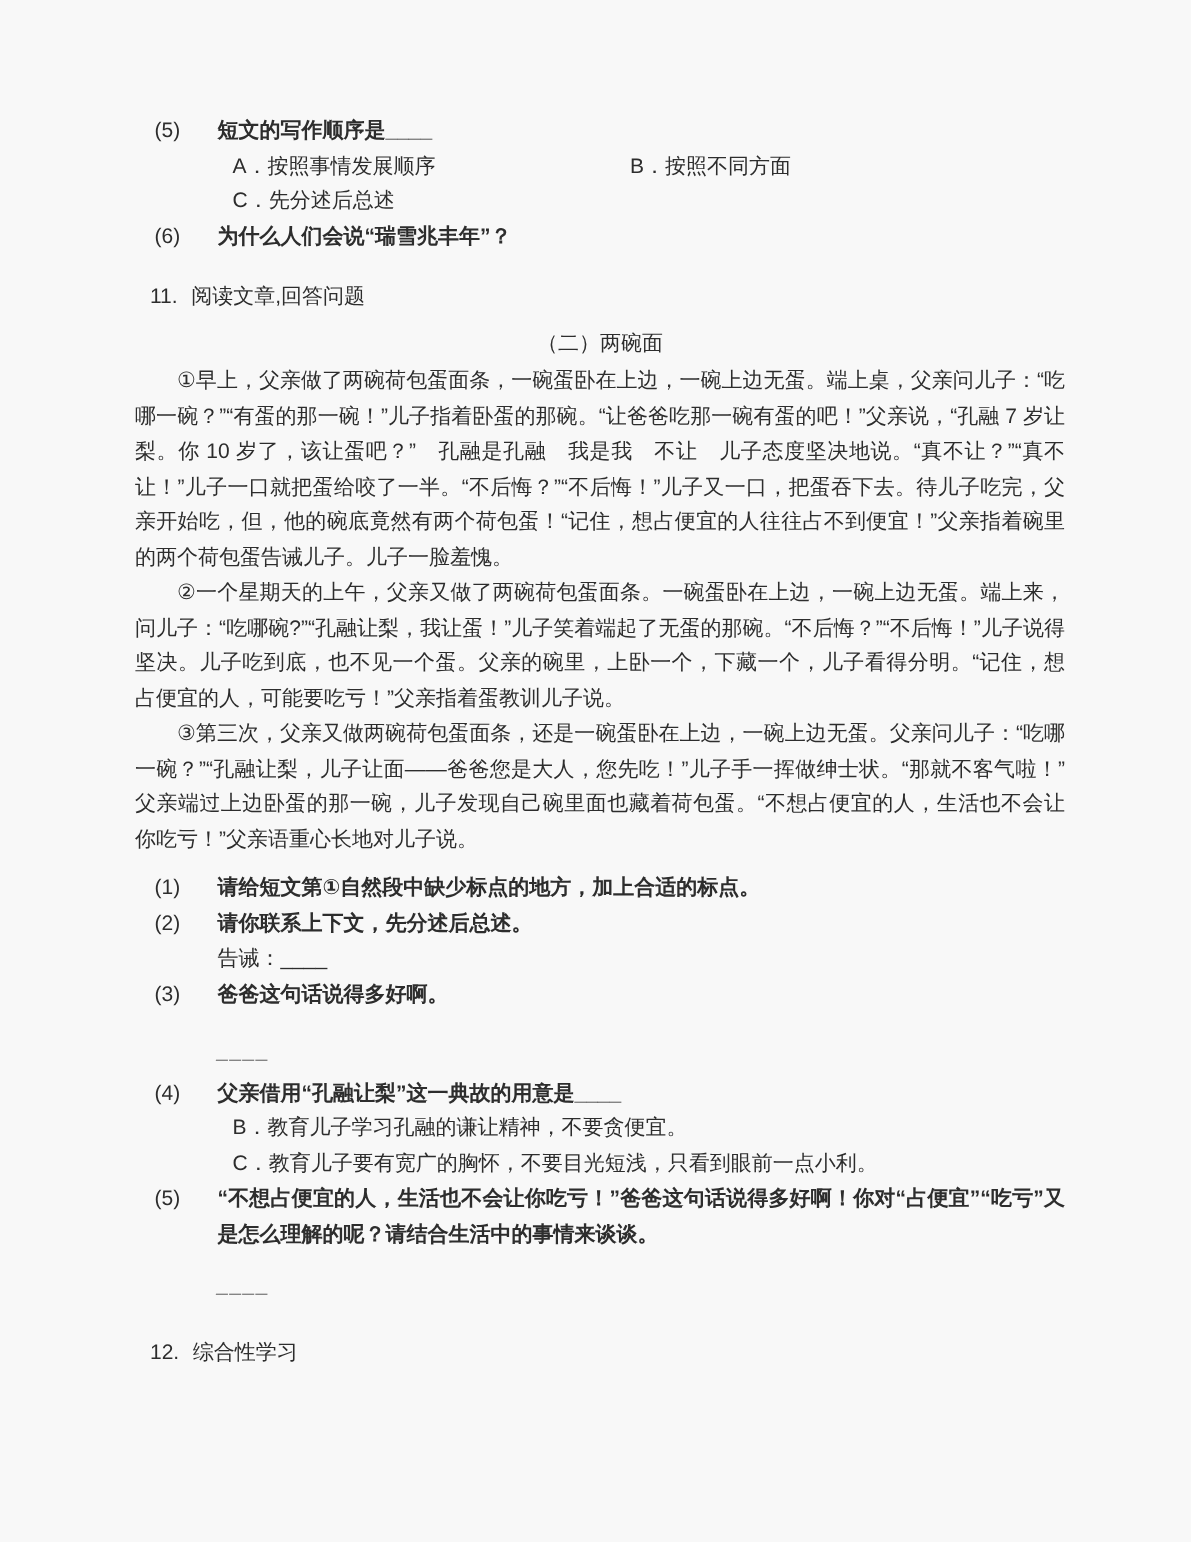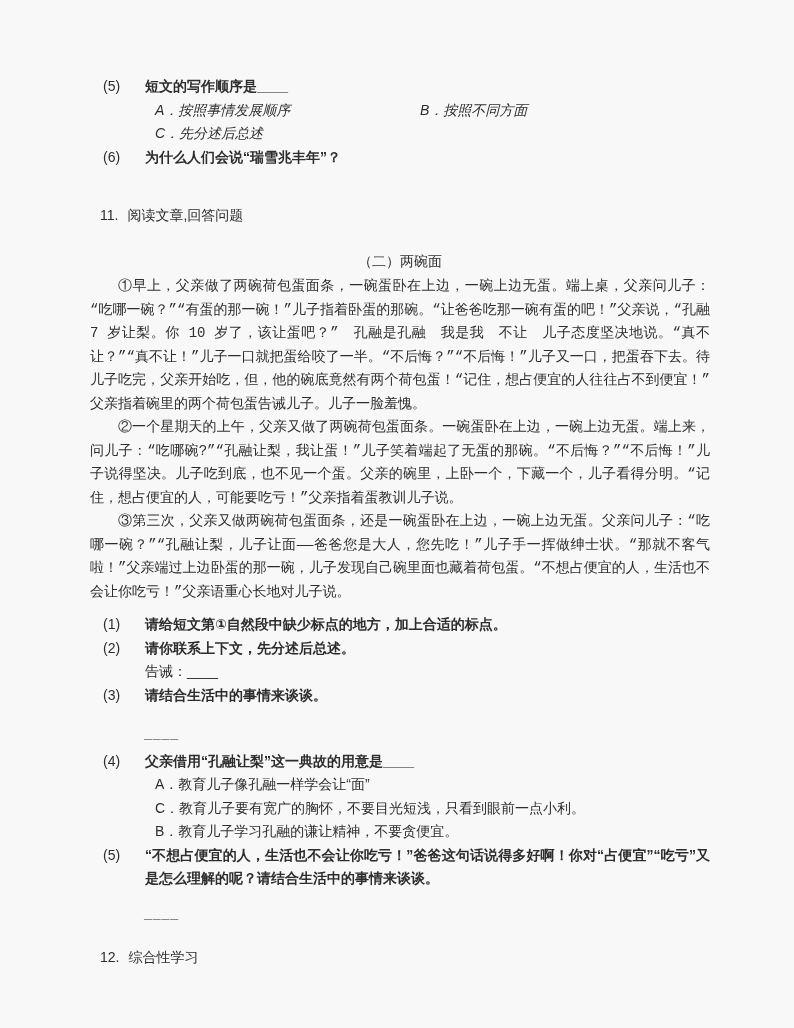--- a/index.html
+++ b/index.html
@@ -12,27 +12,27 @@
     background: #f8f8f8;
     color: #2d2d2d;
     font-family: "Liberation Sans", "DejaVu Sans", sans-serif;
     font-size: 14px;
     line-height: 23.5px;
     overflow: hidden;
   }
   .q-row { display: flex; align-items: flex-start; }
   .q-num { flex: 0 0 42px; margin-left: 13px; }
   .q-text { flex: 1; text-align: justify; font-weight: bold; }
-  .opt-line { display: flex; padding-left: 65px; font-style: italic; }
+  .opt-line { display: flex; padding-left: 65px; }
   .opt-a { width: 265px; flex: 0 0 265px; }
   .opt-block { padding-left: 65px; }
-  .sec-head { margin-top: 35px; margin-left: 10px; }
+  .sec-head { margin-top: 17px; margin-left: 10px; }
   .sec-num { display: inline-block; margin-right: 9px; }
-  .passage-title { text-align: center; margin: 22px 0 2px 0; }
-  .para { margin: 0; text-indent: 28px; text-align: justify; font-family: Liberation Mono, monospace; }
+  .passage-title { text-align: center; margin: 7px 0 2px 0; }
+  .para { margin: 0; text-indent: 28px; text-align: justify; }
   .questions { margin-top: 9px; }
   .sub-line { padding-left: 55px; }
   .blank-line { padding-left: 55px; margin-top: 15px; letter-spacing: 1px; font-style: italic; }
   .q5-blank { margin-top: 11px; }
   .sec12 { margin-top: 21px; margin-left: 10px; }
 </style>
 </head>
 <body>
 
 <div class="page">
@@ -72,31 +72,30 @@
     </div>
 
     <div class="q-row">
       <span class="q-num">(2)</span>
       <span class="q-text">请你联系上下文，先分述后总述。</span>
     </div>
     <div class="sub-line">告诫：____</div>
 
     <div class="q-row">
       <span class="q-num">(3)</span>
-      <span class="q-text">请结合生活中的事情来谈谈。</span>
+      <span class="q-text">爸爸这句话说得多好啊。</span>
     </div>
     <div class="blank-line">____</div>
 
     <div class="q-row" style="margin-top:4px;">
       <span class="q-num">(4)</span>
       <span class="q-text">父亲借用“孔融让梨”这一典故的用意是____</span>
     </div>
-    <div class="opt-block">A．教育儿子像孔融一样学会让“面”</div>
+    <div class="opt-block">B．教育儿子学习孔融的谦让精神，不要贪便宜。</div>
     <div class="opt-block">C．教育儿子要有宽广的胸怀，不要目光短浅，只看到眼前一点小利。</div>
-    <div class="opt-block">B．教育儿子学习孔融的谦让精神，不要贪便宜。</div>
 
     <div class="q-row">
       <span class="q-num">(5)</span>
       <span class="q-text">“不想占便宜的人，生活也不会让你吃亏！”爸爸这句话说得多好啊！你对“占便宜”“吃亏”又是怎么理解的呢？请结合生活中的事情来谈谈。</span>
     </div>
     <div class="blank-line q5-blank">____</div>
 
   </div>
 
   <div class="sec-head sec12">

